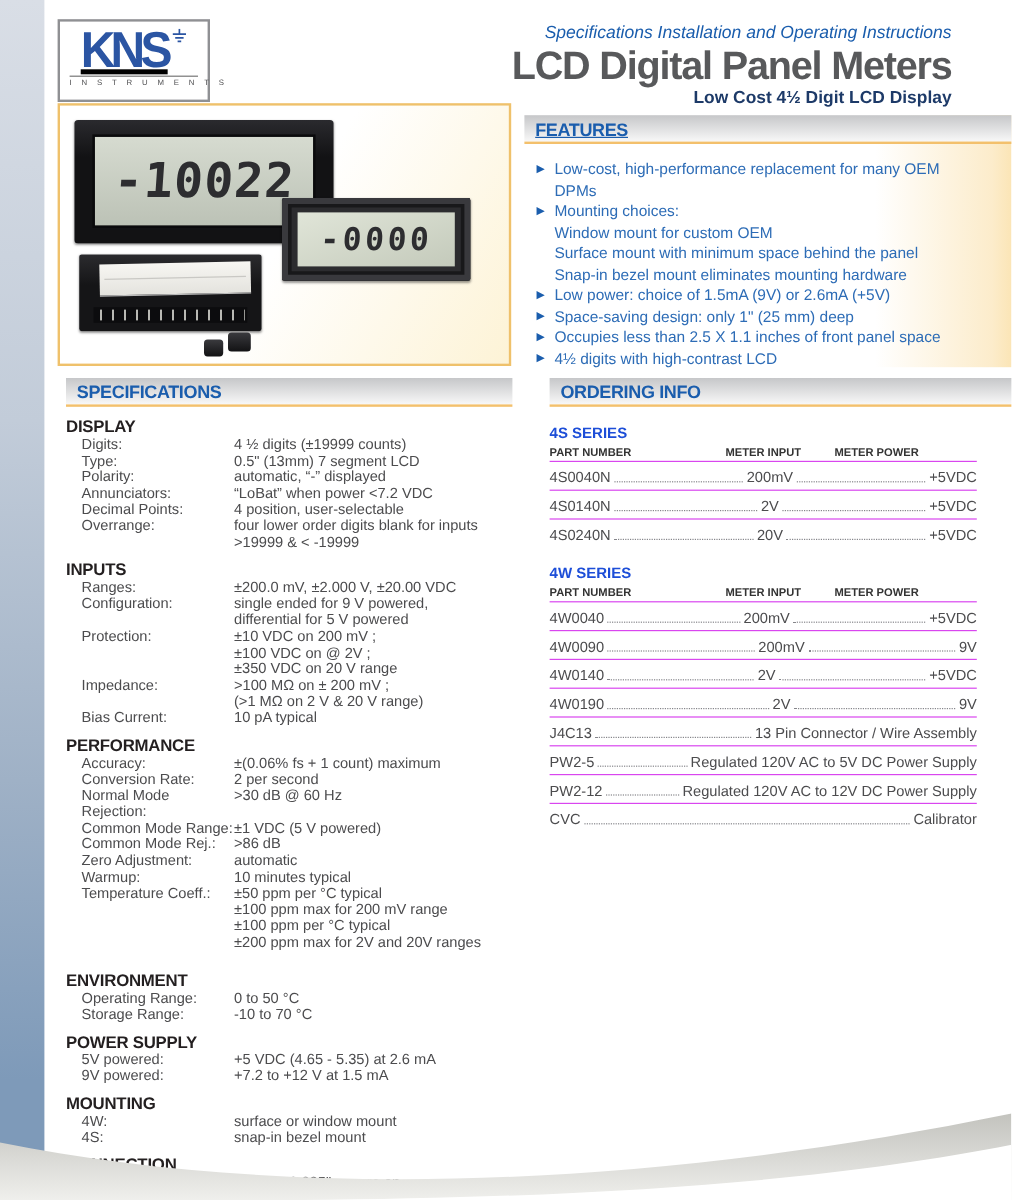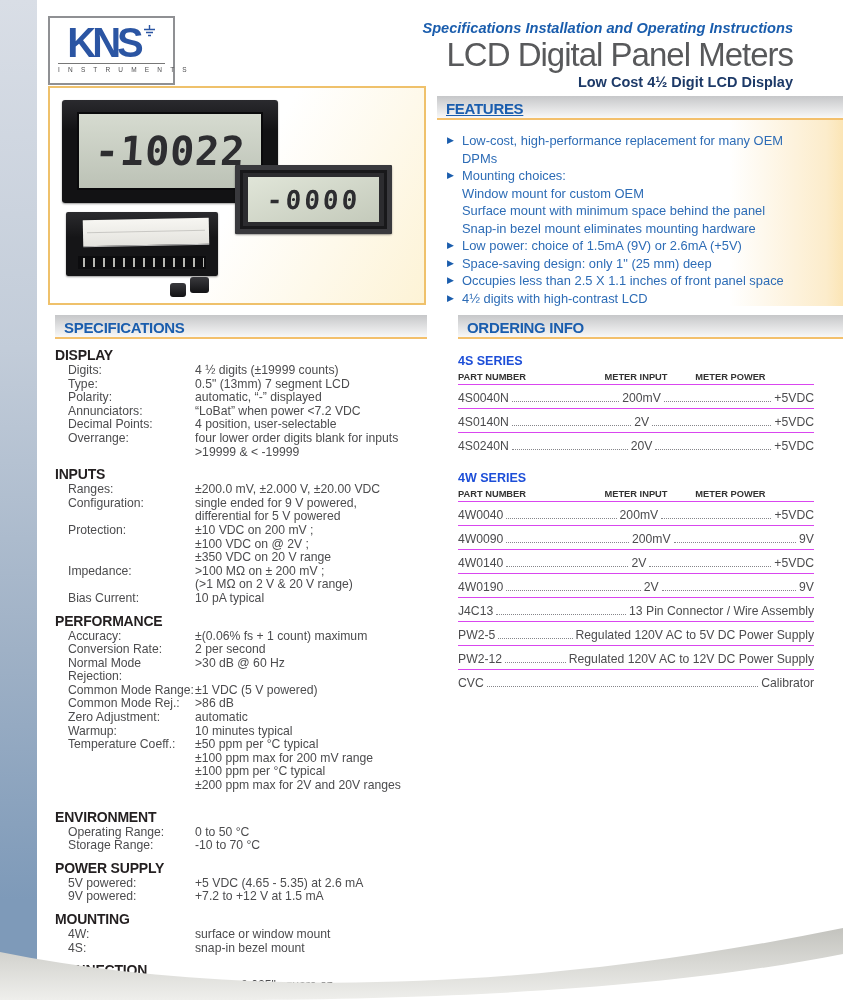--- a/index.html
+++ b/index.html
@@ -10,30 +10,30 @@
   
   .left-strip { position:absolute; left:0; top:0; width:37px; height:1000px;
     background:linear-gradient(180deg,#d9dee6 0%, #c2ccd9 35%, #9fb1c6 65%, #7e9ab9 90%); }
 
   
   .swoosh { position:absolute; left:0; bottom:0; width:843px; height:80px; }
 
   
   .logo { position:absolute; left:48px; top:16px; width:127px; height:69px;
     border:2px solid #8f9093; background:#fff; padding:4px 6px 3px; }
-  .logo-main { display:flex; align-items:flex-start; justify-content:center; }
+  .logo-main { display:flex; align-items:flex-start; justify-content:center;text-decoration:underline; }
   .logo-kns { font-weight:bold; font-size:40px; line-height:40px; letter-spacing:-4px;
     color:#2b55a3; transform:scaleY(1.05); }
   .logo-ground { margin:2px 0 0 3px; }
   .logo-sub { margin:1px 2px 0; border-top:1px solid #777; padding-top:2px;
     font-size:6.5px; letter-spacing:3.2px; color:#4e4e50; text-align:center; white-space:nowrap; }
 
   .head-text { position:absolute; left:420px; top:20px; width:373px; text-align:right; }
-  .tagline { font-size:14.6px; font-weight:bold; font-style:italic; color:var(--accent_blue,#1e63ae); }
-  .doc-title { font-size:33px; font-weight:normal; color:var(--title_gray,#58595b); letter-spacing:-1px; line-height:35px; margin-top:1px; }
+  .tagline { font-size:14.6px; font-weight:normal; font-style:italic; color:var(--accent_blue,#1e63ae); }
+  .doc-title { font-size:33px; font-weight:bold; color:var(--title_gray,#58595b); letter-spacing:-1px; line-height:35px; margin-top:1px; }
   .doc-subtitle { font-size:14.5px; font-weight:bold; color:var(--navy,#1d3a68); margin-top:2px; }
 
   
   .photo-panel { position:absolute; left:48px; top:86px; width:378px; height:219px;
     border:2px solid #efc16b; background:linear-gradient(120deg,#ffffff 50%,#fdf3d6 100%); }
   .meter1 { position:absolute; left:12px; top:12px; width:216px; height:103px;
     background:linear-gradient(180deg,#2a2a2e,#121214 30%); border-radius:3px;
     box-shadow:0 1px 2px rgba(0,0,0,.4); }
   .meter1 .lcd { position:absolute; left:15px; right:15px; top:12px; bottom:13px;
     background:linear-gradient(180deg,#d6dbd0,#bcc2b6); border:2px solid #0a0a0c; }

